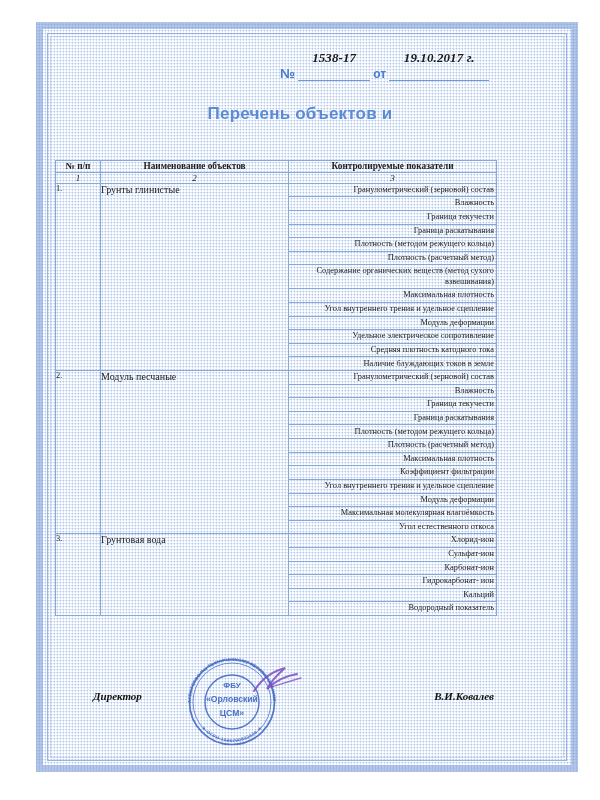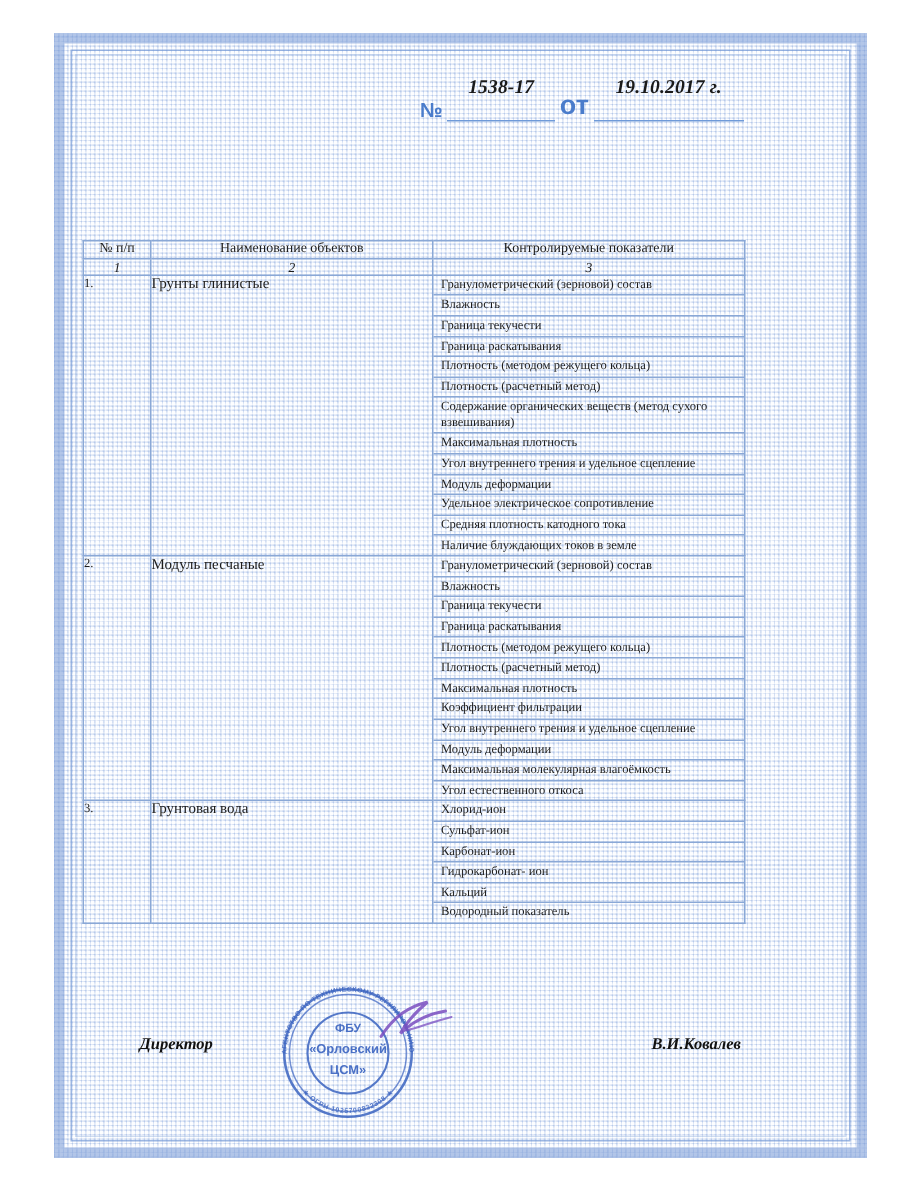--- a/index.html
+++ b/index.html
@@ -62,21 +62,21 @@
     font-weight:bold;
     font-size:13.5px;
     letter-spacing:.1px;
   }
   .hdr-line1{white-space:nowrap;}
   .hdr-line2{
     display:flex;align-items:flex-end;gap:3px;margin-top:3px;
     white-space:nowrap;
   }
   .hdr-no{font-size:13.5px;}
-  .hdr-ot{font-size:18px;}
+  .hdr-ot{font-size:12px;}
   .fillline{
     border-bottom:1px solid #6f9ad8;
     font-family:"Liberation Serif", serif;
     font-style:italic;
     font-weight:bold;
     font-size:13px;
     color:#1a1a1a;
     text-align:center;
     line-height:1.1;
     padding-bottom:15px;
@@ -110,21 +110,21 @@
     border:1px solid #8aa8d6;
     padding:0;
     vertical-align:top;
     background:transparent;
   }
   col.c1{width:45px;}
   col.c2{width:188px;}
   col.c3{width:208px;}
 
   th.hcell{
-    font-weight:normal;
+    font-weight:bold;
     font-size:9.3px;
     text-align:center;
     padding:3px 2px 3px;
     line-height:1.15;
   }
   td.numrow{
     font-style:italic;
     font-size:9px;
     text-align:center;
     padding:1px 2px 2px;
@@ -134,20 +134,21 @@
     padding:2px 0 0 4px;
     font-size:8.4px;
     text-align:left;
   }
   td.obj{
     padding:2px 0 0 6px;
     font-size:10px;
   }
   td.param{
     padding:0;
+    text-align:right;
   }
   ul.plist{
     list-style:none;margin:0;padding:0;
   }
   ul.plist li{
     border-bottom:1px solid #8aa8d6;
     padding:1.1px 2px 1.1px 5px;
     font-size:8.4px;
     line-height:1.24;
     min-height:10.4px;
@@ -193,20 +194,21 @@
     <div class="hdr">
       <div class="hdr-line2">
         <span class="hdr-no">№</span>
         <span class="fillline fill-no">1538-17</span>
         <span class="hdr-ot">от</span>
         <span class="fillline fill-date">19.10.2017 г.</span>
       </div>
     </div>
 
     <div class="title">
+      <span>Перечень объектов и</span>
     </div>
 
     <div class="tbl-wrap">
       <table class="t">
         <colgroup>
           <col class="c1">
             <col class="c2">
             <col class="c3">
         </colgroup>
         <thead>

